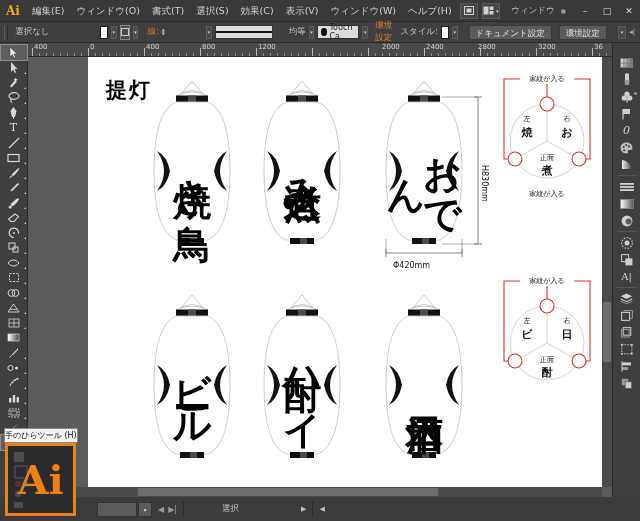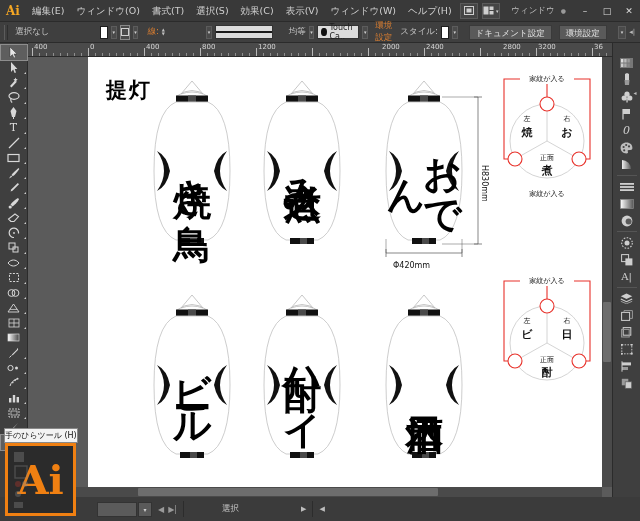--- a/index.html
+++ b/index.html
@@ -359,21 +359,21 @@
       <div class="tick major" style="left: 396px;"></div>
       <div class="rlab" style="left: 396px; text-align: right;">2400</div>
       <div class="tick minor" style="left: 403px;"></div>
       <div class="tick minor" style="left: 410px;"></div>
       <div class="tick minor" style="left: 417px;"></div>
       <div class="tick minor" style="left: 424px;"></div>
       <div class="tick minor" style="left: 431px;"></div>
       <div class="tick minor" style="left: 438px;"></div>
       <div class="tick minor" style="left: 445px;"></div>
       <div class="tick major" style="left: 452px;"></div>
-      <div class="rlab" style="left: 473px;">2800</div>
+      <div class="rlab" style="left: 448px;">2800</div>
       <div class="tick minor" style="left: 459px;"></div>
       <div class="tick minor" style="left: 466px;"></div>
       <div class="tick minor" style="left: 473px;"></div>
       <div class="tick minor" style="left: 480px;"></div>
       <div class="tick minor" style="left: 487px;"></div>
       <div class="tick minor" style="left: 494px;"></div>
       <div class="tick minor" style="left: 501px;"></div>
       <div class="tick major" style="left: 508px;"></div>
       <div class="rlab" style="left: 508px;">3200</div>
       <div class="tick minor" style="left: 515px;"></div>

